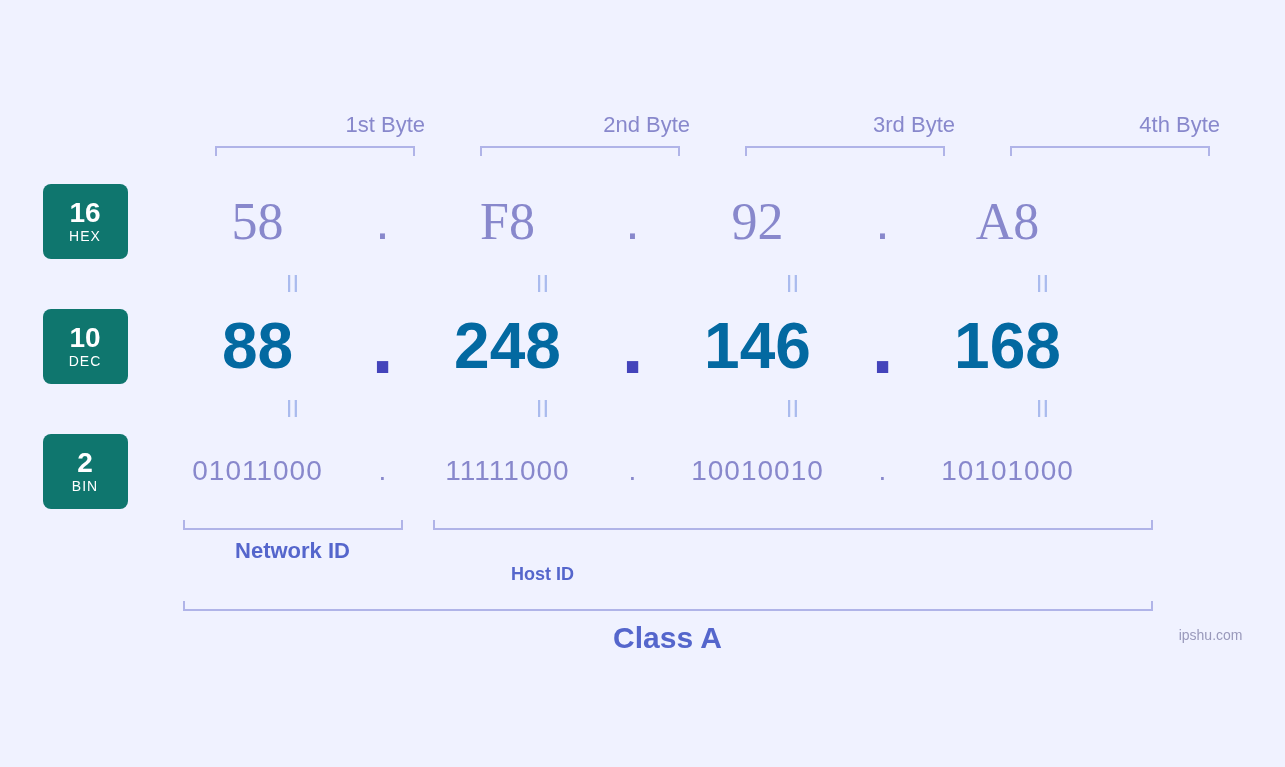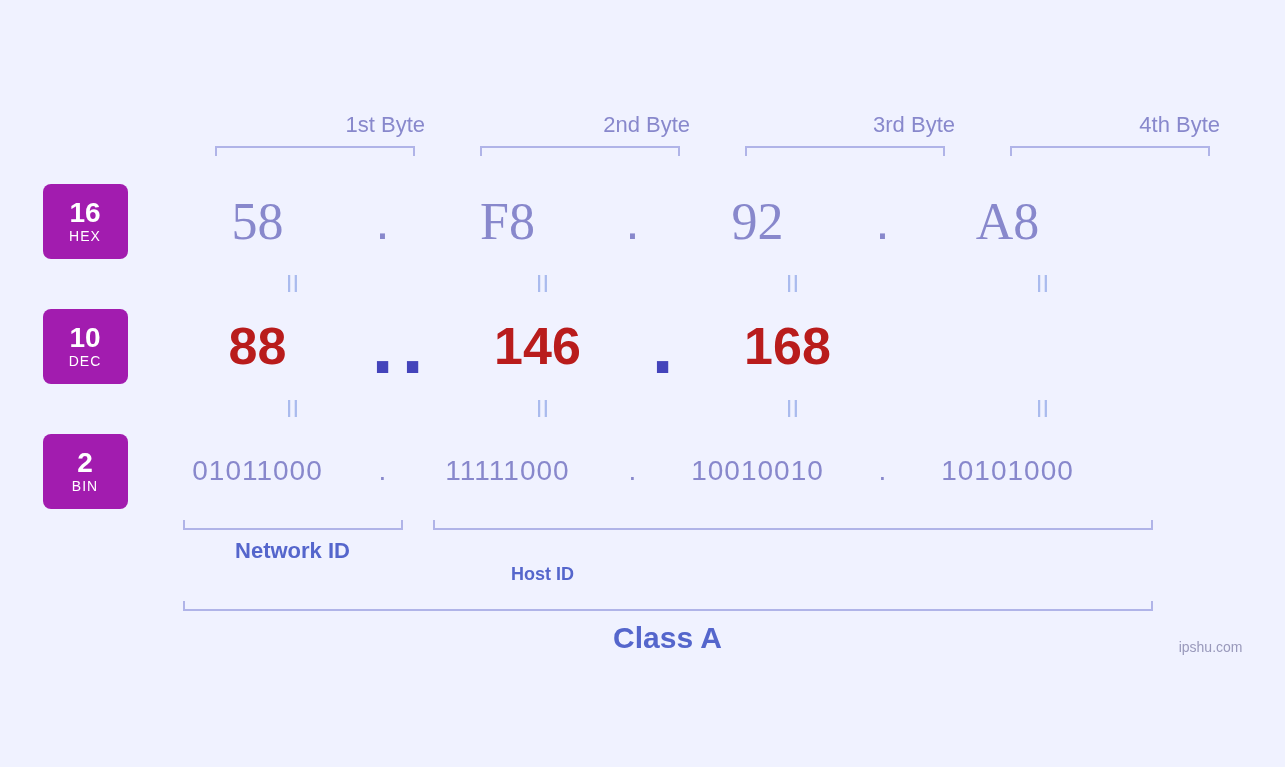--- a/index.html
+++ b/index.html
@@ -54,21 +54,21 @@
 
     .data-row {
       display: flex;
       align-items: center;
       height: 90px;
     }
 
     .base-badge {
       width: 85px;
       height: 75px;
-      background: #a21caf;
+      background: #0f766e;
       border-radius: 8px;
       display: flex;
       flex-direction: column;
       align-items: center;
       justify-content: center;
       color: white;
       margin-right: 20px;
     }
 
     .base-badge .base-num {
@@ -95,22 +95,22 @@
     }
 
     .byte-value.hex {
       color: #8888cc;
       font-size: 52px;
       font-weight: 400;
       font-family: Liberation Serif, serif;
     }
 
     .byte-value.dec {
-      color: #b91c1c;
-      font-size: 52px;
+      color: #0369a1;
+      font-size: 64px;
       font-weight: 700;
     }
 
     .byte-value.bin {
       color: #8888cc;
       font-size: 28px;
       font-weight: 400;
       letter-spacing: 1px;
     }
 
@@ -218,21 +218,21 @@
       text-align: center;
       color: #5566cc;
       font-size: 30px;
       font-weight: 600;
       margin-top: 10px;
       width: calc(220px + 30px + 220px + 30px + 220px + 30px + 220px);
     }
 
     .watermark {
       position: absolute;
-      bottom: 0;
+      bottom: 12px;
       right: 0;
       color: #9999bb;
       font-size: 14px;
       text-align: center;
     }
   </style>
 </head>
 <body>
 
 <div class="container">
@@ -278,20 +278,21 @@
   </div>
 
   <div class="data-row">
     <div class="base-badge">
       <span class="base-num">10</span>
       <span class="base-label">DEC</span>
     </div>
     <div class="values-area">
       <div class="byte-value dec">88</div>
       <div class="dot dec">.</div>
+      <div class="byte-value dec">248</div>
       <div class="dot dec">.</div>
       <div class="byte-value dec">146</div>
       <div class="dot dec">.</div>
       <div class="byte-value dec">168</div>
     </div>
   </div>
 
   <div class="equals-row">
     <div class="eq-cell">II</div>
     <div class="eq-spacer"></div>

